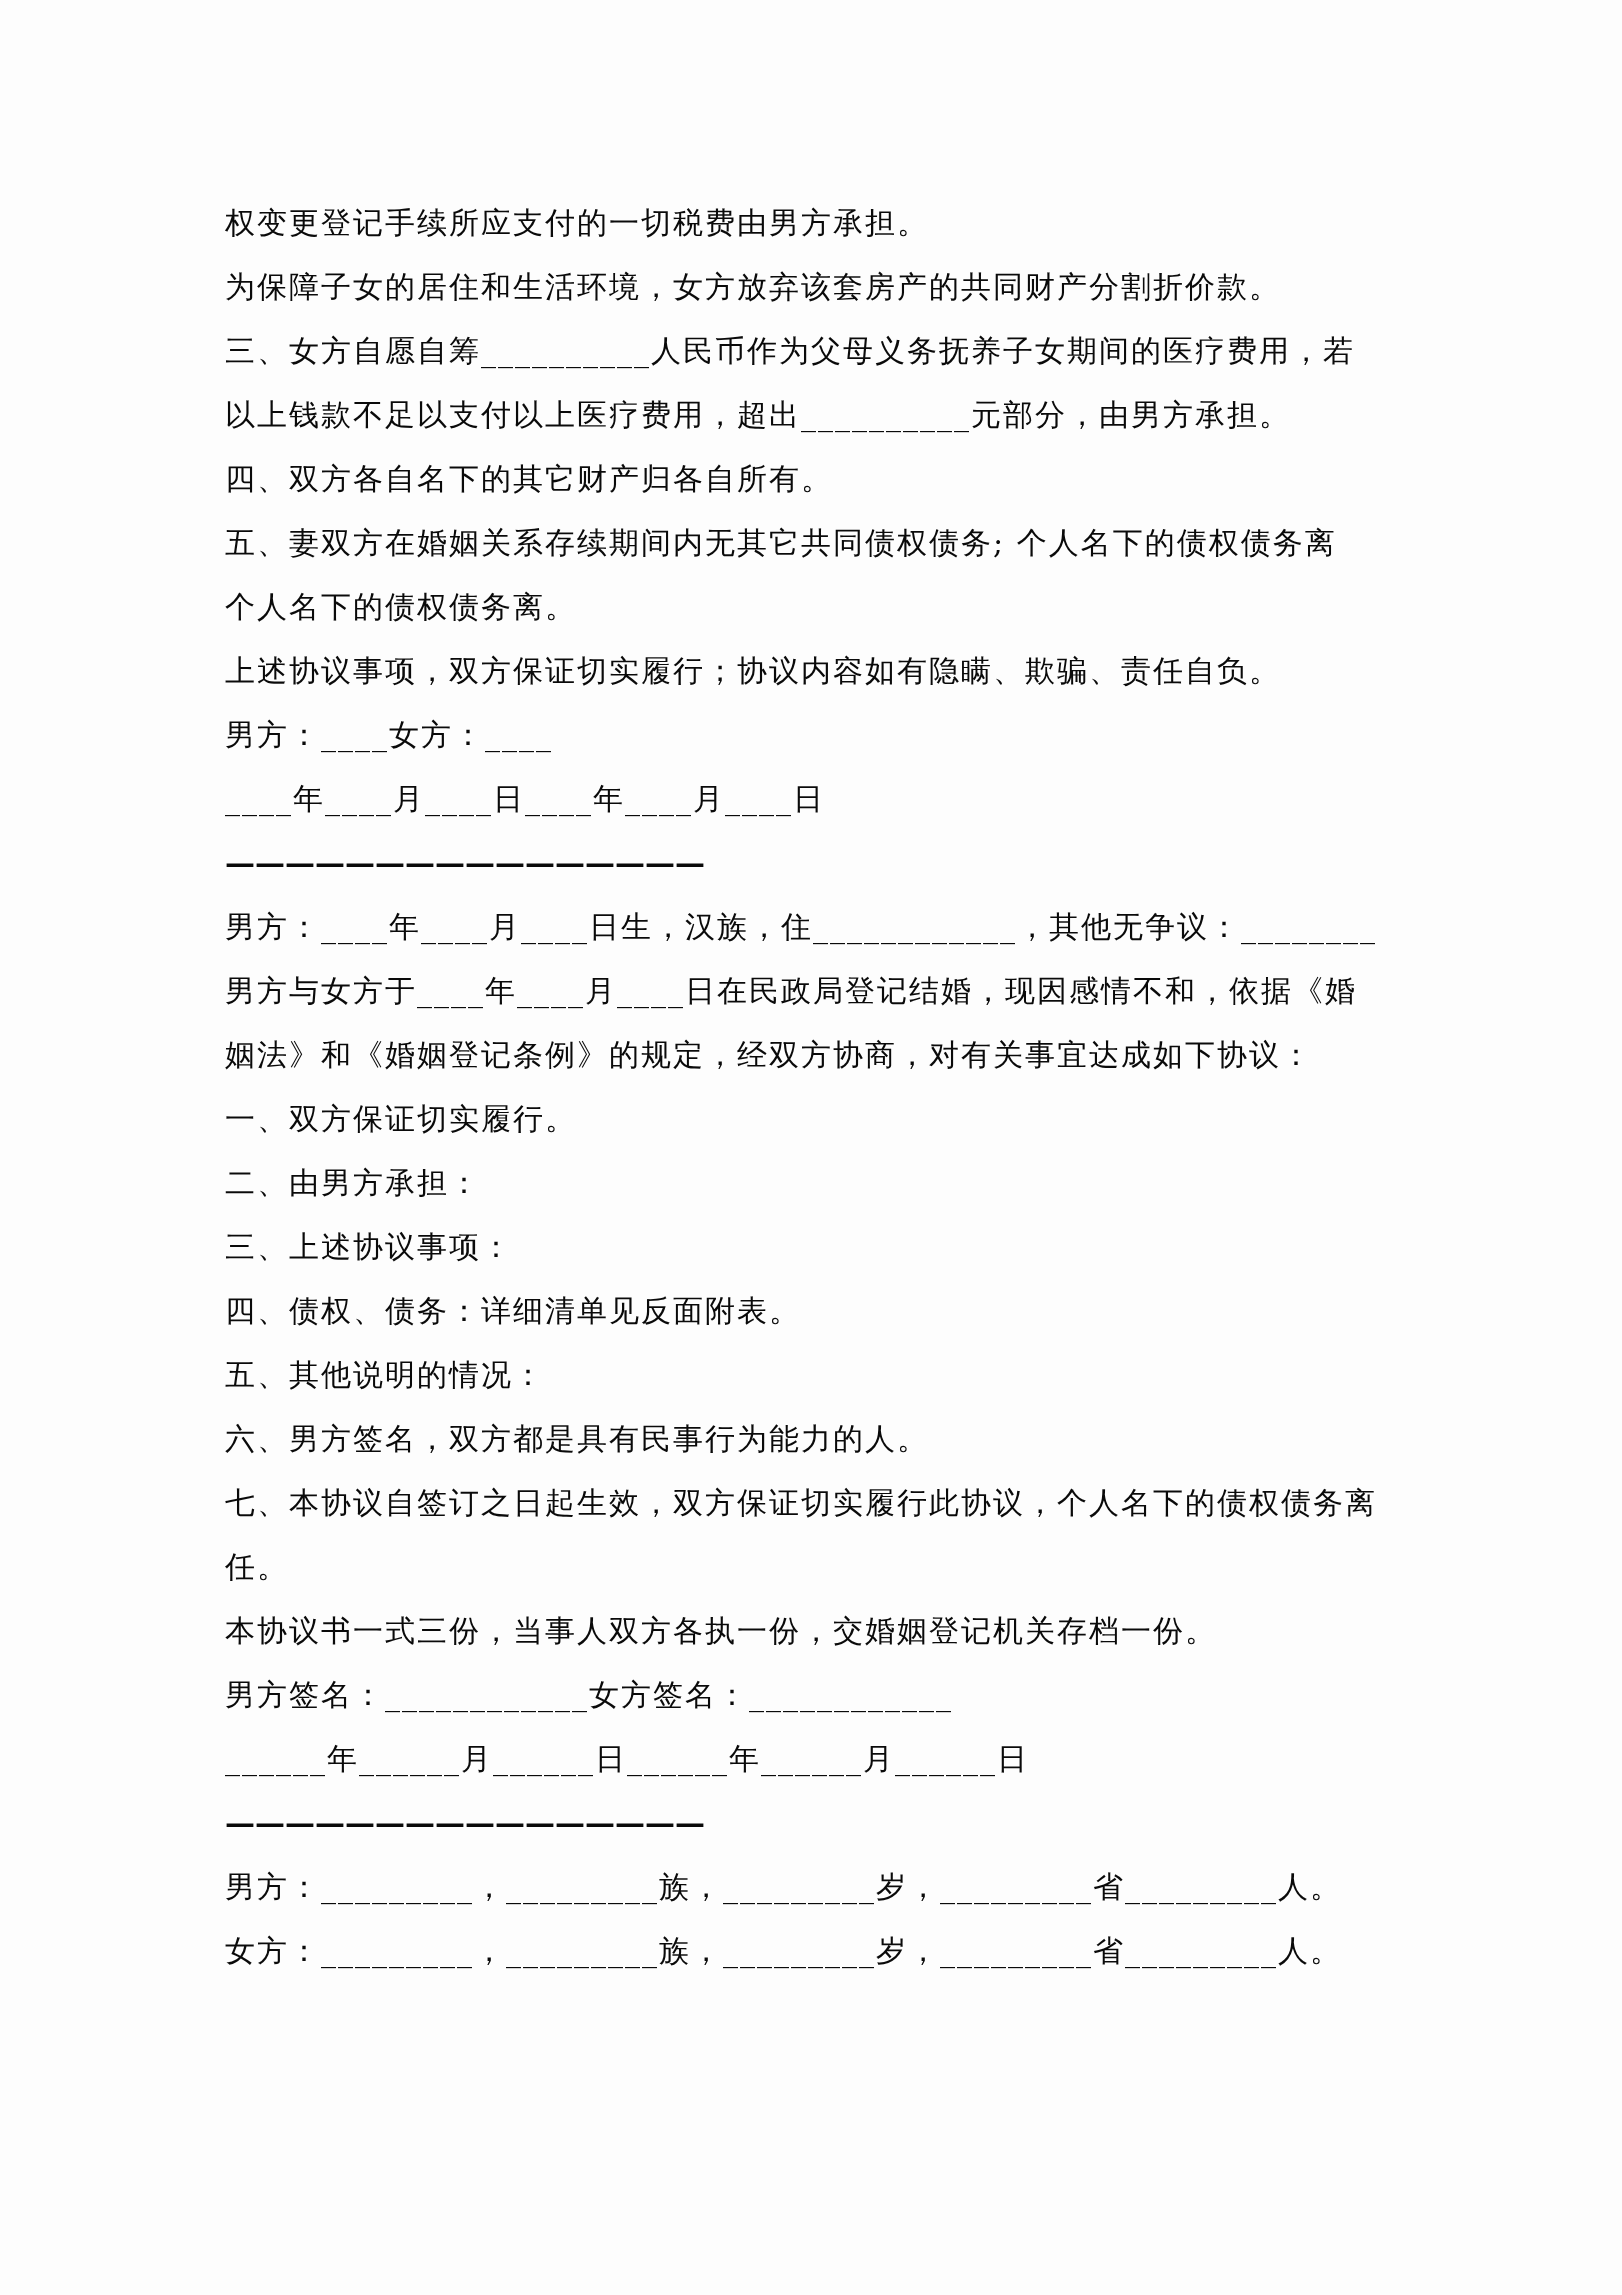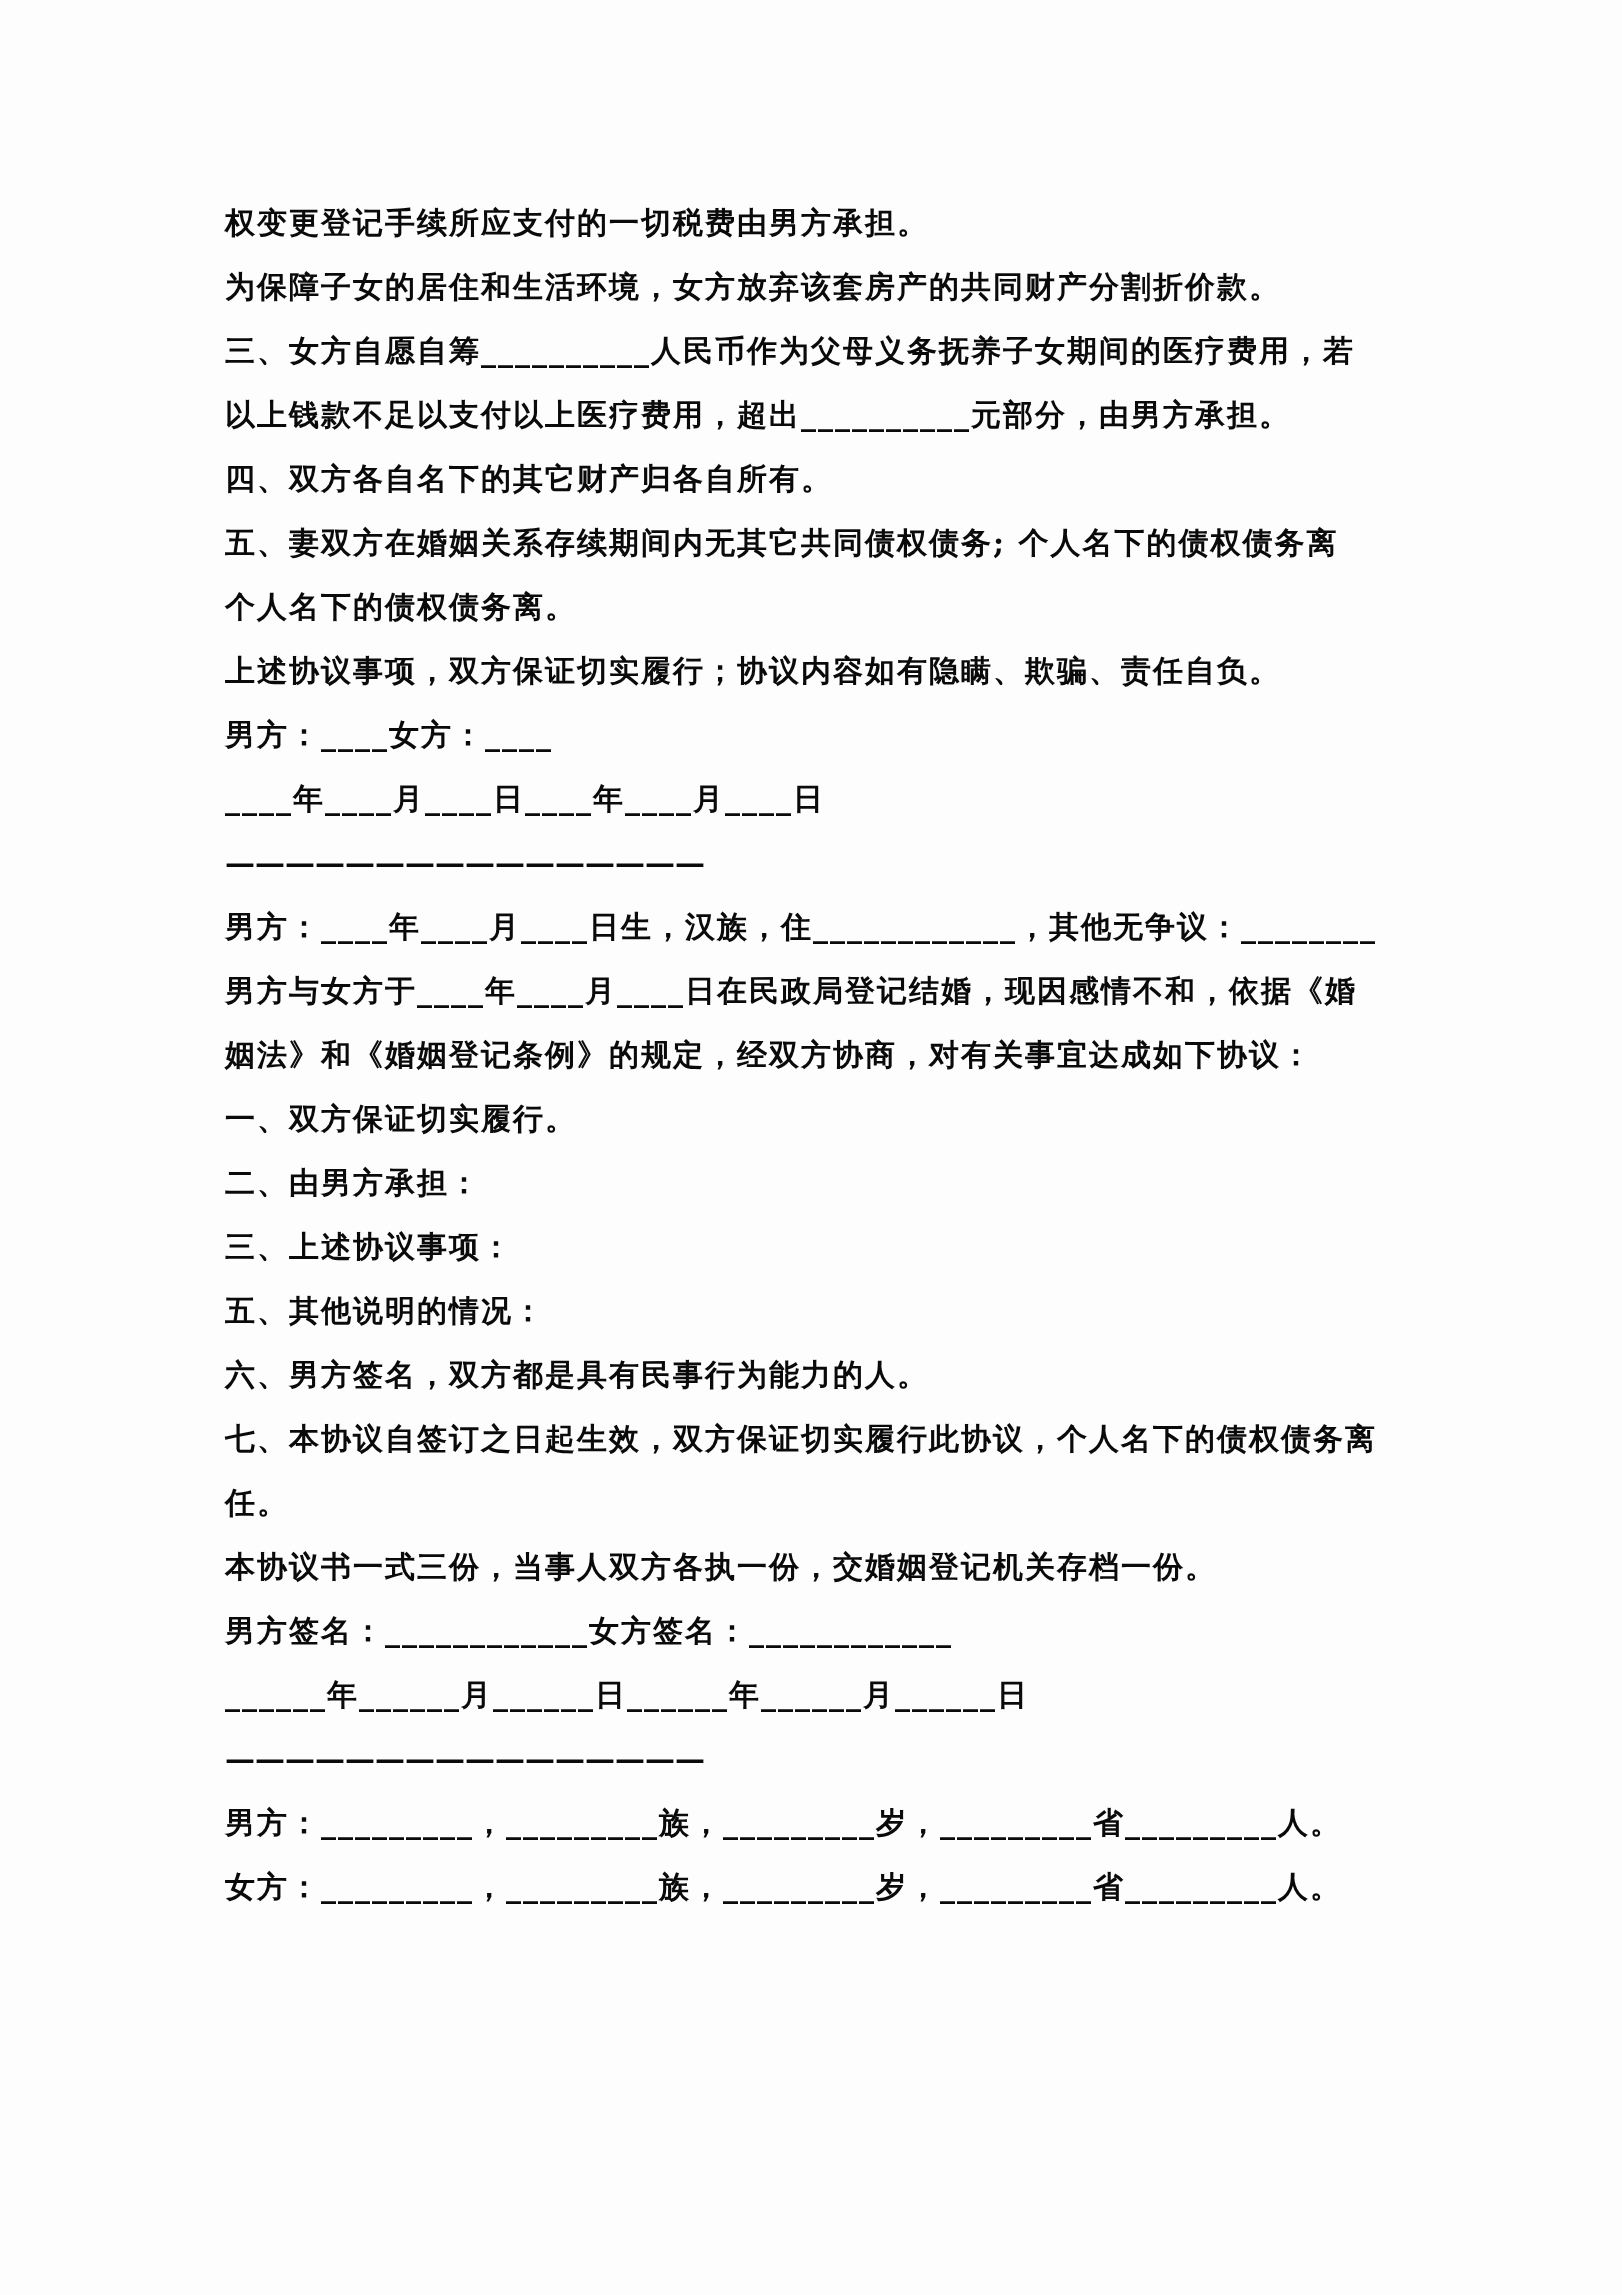--- a/index.html
+++ b/index.html
@@ -21,21 +21,20 @@
     font-size: 30px;
     line-height: 64px;
     letter-spacing: 2px;
     color: #0a0a0a;
     text-align: left;
   }
   .doc p {
     margin: 0;
     padding: 0;
     white-space: nowrap;
-    font-weight: bold;
   }
   .doc p.dash-line {
     letter-spacing: 0;
     font-weight: bold;
   }
 </style>
 </head>
 <body>
 
 <div class="page">
@@ -50,20 +49,21 @@
     <p>上述协议事项，双方保证切实履行；协议内容如有隐瞒、欺骗、责任自负。</p>
     <p>男方：____女方：____</p>
     <p>____年____月____日____年____月____日</p>
     <p class="dash-line">————————————————</p>
     <p>男方：____年____月____日生，汉族，住____________，其他无争议：________</p>
     <p>男方与女方于____年____月____日在民政局登记结婚，现因感情不和，依据《婚</p>
     <p>姻法》和《婚姻登记条例》的规定，经双方协商，对有关事宜达成如下协议：</p>
     <p>一、双方保证切实履行。</p>
     <p>二、由男方承担：</p>
     <p>三、上述协议事项：</p>
+    <p>四、债权、债务：详细清单见反面附表。</p>
     <p>五、其他说明的情况：</p>
     <p>六、男方签名，双方都是具有民事行为能力的人。</p>
     <p>七、本协议自签订之日起生效，双方保证切实履行此协议，个人名下的债权债务离</p>
     <p>任。</p>
     <p>本协议书一式三份，当事人双方各执一份，交婚姻登记机关存档一份。</p>
     <p>男方签名：____________女方签名：____________</p>
     <p>______年______月______日______年______月______日</p>
     <p class="dash-line">————————————————</p>
     <p>男方：_________，_________族，_________岁，_________省_________人。</p>
     <p>女方：_________，_________族，_________岁，_________省_________人。</p>

